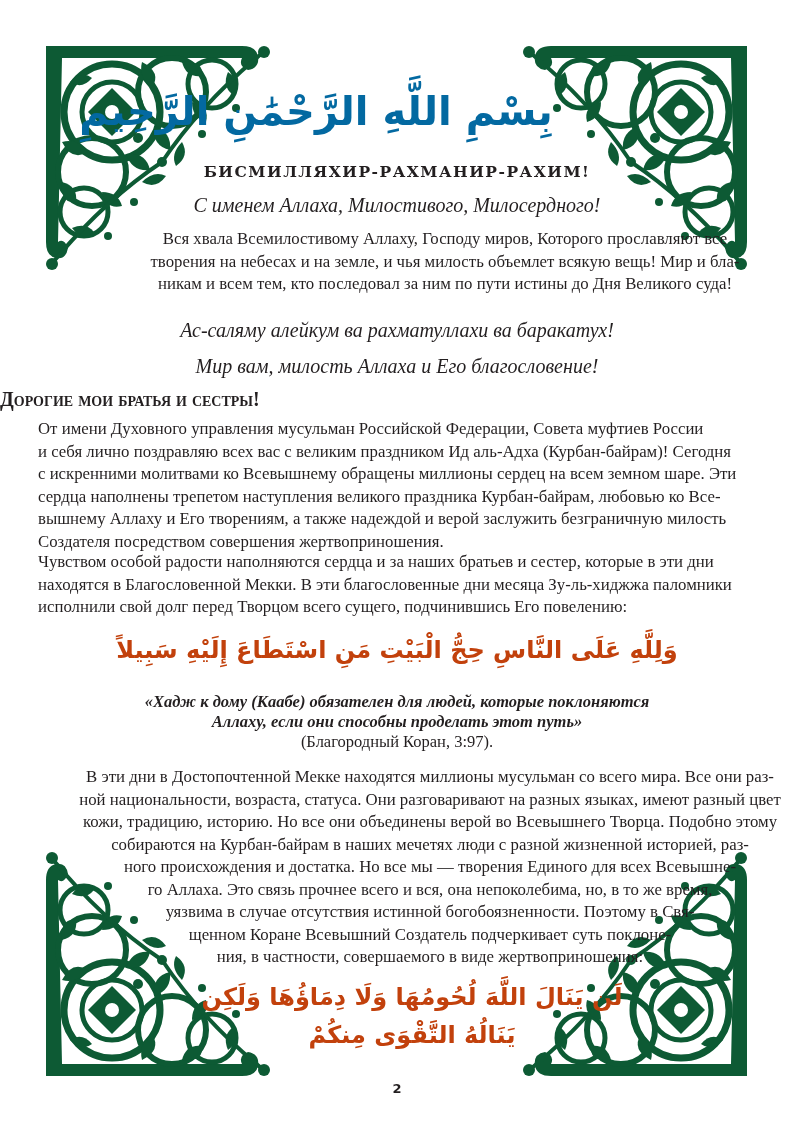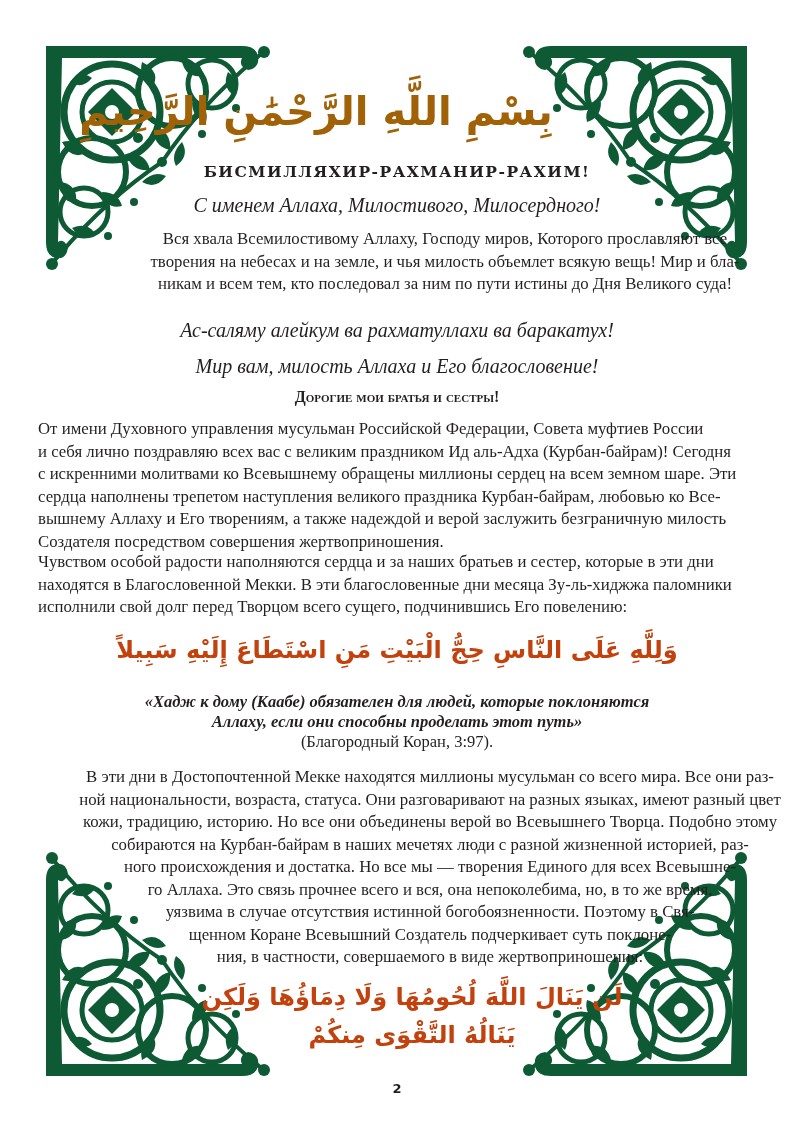--- a/index.html
+++ b/index.html
@@ -12,41 +12,41 @@
     .ornament svg { width: 100%; height: 100%; display: block; }
     .orn-tl { left: 42px; top: 42px; }
     .orn-tr { left: 519px; top: 42px; transform: scaleX(-1); }
     .orn-bl { left: 42px; top: 848px; transform: scaleY(-1); }
     .orn-br { left: 519px; top: 848px; transform: scale(-1,-1); }
 
     .bismillah-ar {
       position: absolute; left: 0; width: 632px; top: 88px;
       text-align: center; direction: rtl;
       font-family: "DejaVu Sans", sans-serif; font-size: 40px; font-weight: bold;
-      color: #a16207; letter-spacing: 0;
+      color: #0369a1; letter-spacing: 0;
     }
     .title {
       position: absolute; left: 0; width: 794px; top: 162px; text-align: center;
       font-family: "DejaVu Serif", serif; font-weight: bold; font-size: 15.5px; letter-spacing: 1.5px;
     }
     .center-italic {
       position: absolute; left: 0; width: 794px; text-align: center;
       font-family: "Liberation Serif", serif; font-style: italic; font-size: 20px;
     }
     .greet1 { top: 194px; }
     .intro {
       position: absolute; left: 0; width: 794px; top: 228px; text-align: center;
       font-family: "Liberation Serif", serif; font-size: 16.8px; line-height: 22.5px; padding-left: 48px;
     }
     .intro span { display: block; white-space: nowrap; }
     .salam1 { top: 319px; }
     .salam2 { top: 355px; }
     .brothers {
-      position: absolute; left: 0; width: 794px; top: 388px; text-align: center;
-      font-family: "Liberation Serif", serif; font-weight: bold; font-size: 16px; font-variant: small-caps;
+      position: absolute; left: 0; width: 794px; top: 388px; text-align: left;
+      font-family: "Liberation Serif", serif; font-weight: bold; font-size: 20px; font-variant: small-caps;
     }
     .para {
       position: absolute; left: 38px; width: 720px;
       font-family: "Liberation Serif", serif; font-size: 16.8px; line-height: 22.5px;
     }
     .para span { display: block; white-space: nowrap; }
     .para.centered { text-align: center; left: 0; width: 794px; }
     .p1 { top: 418px; }
     .p2 { top: 551px; }
     .ayah {

